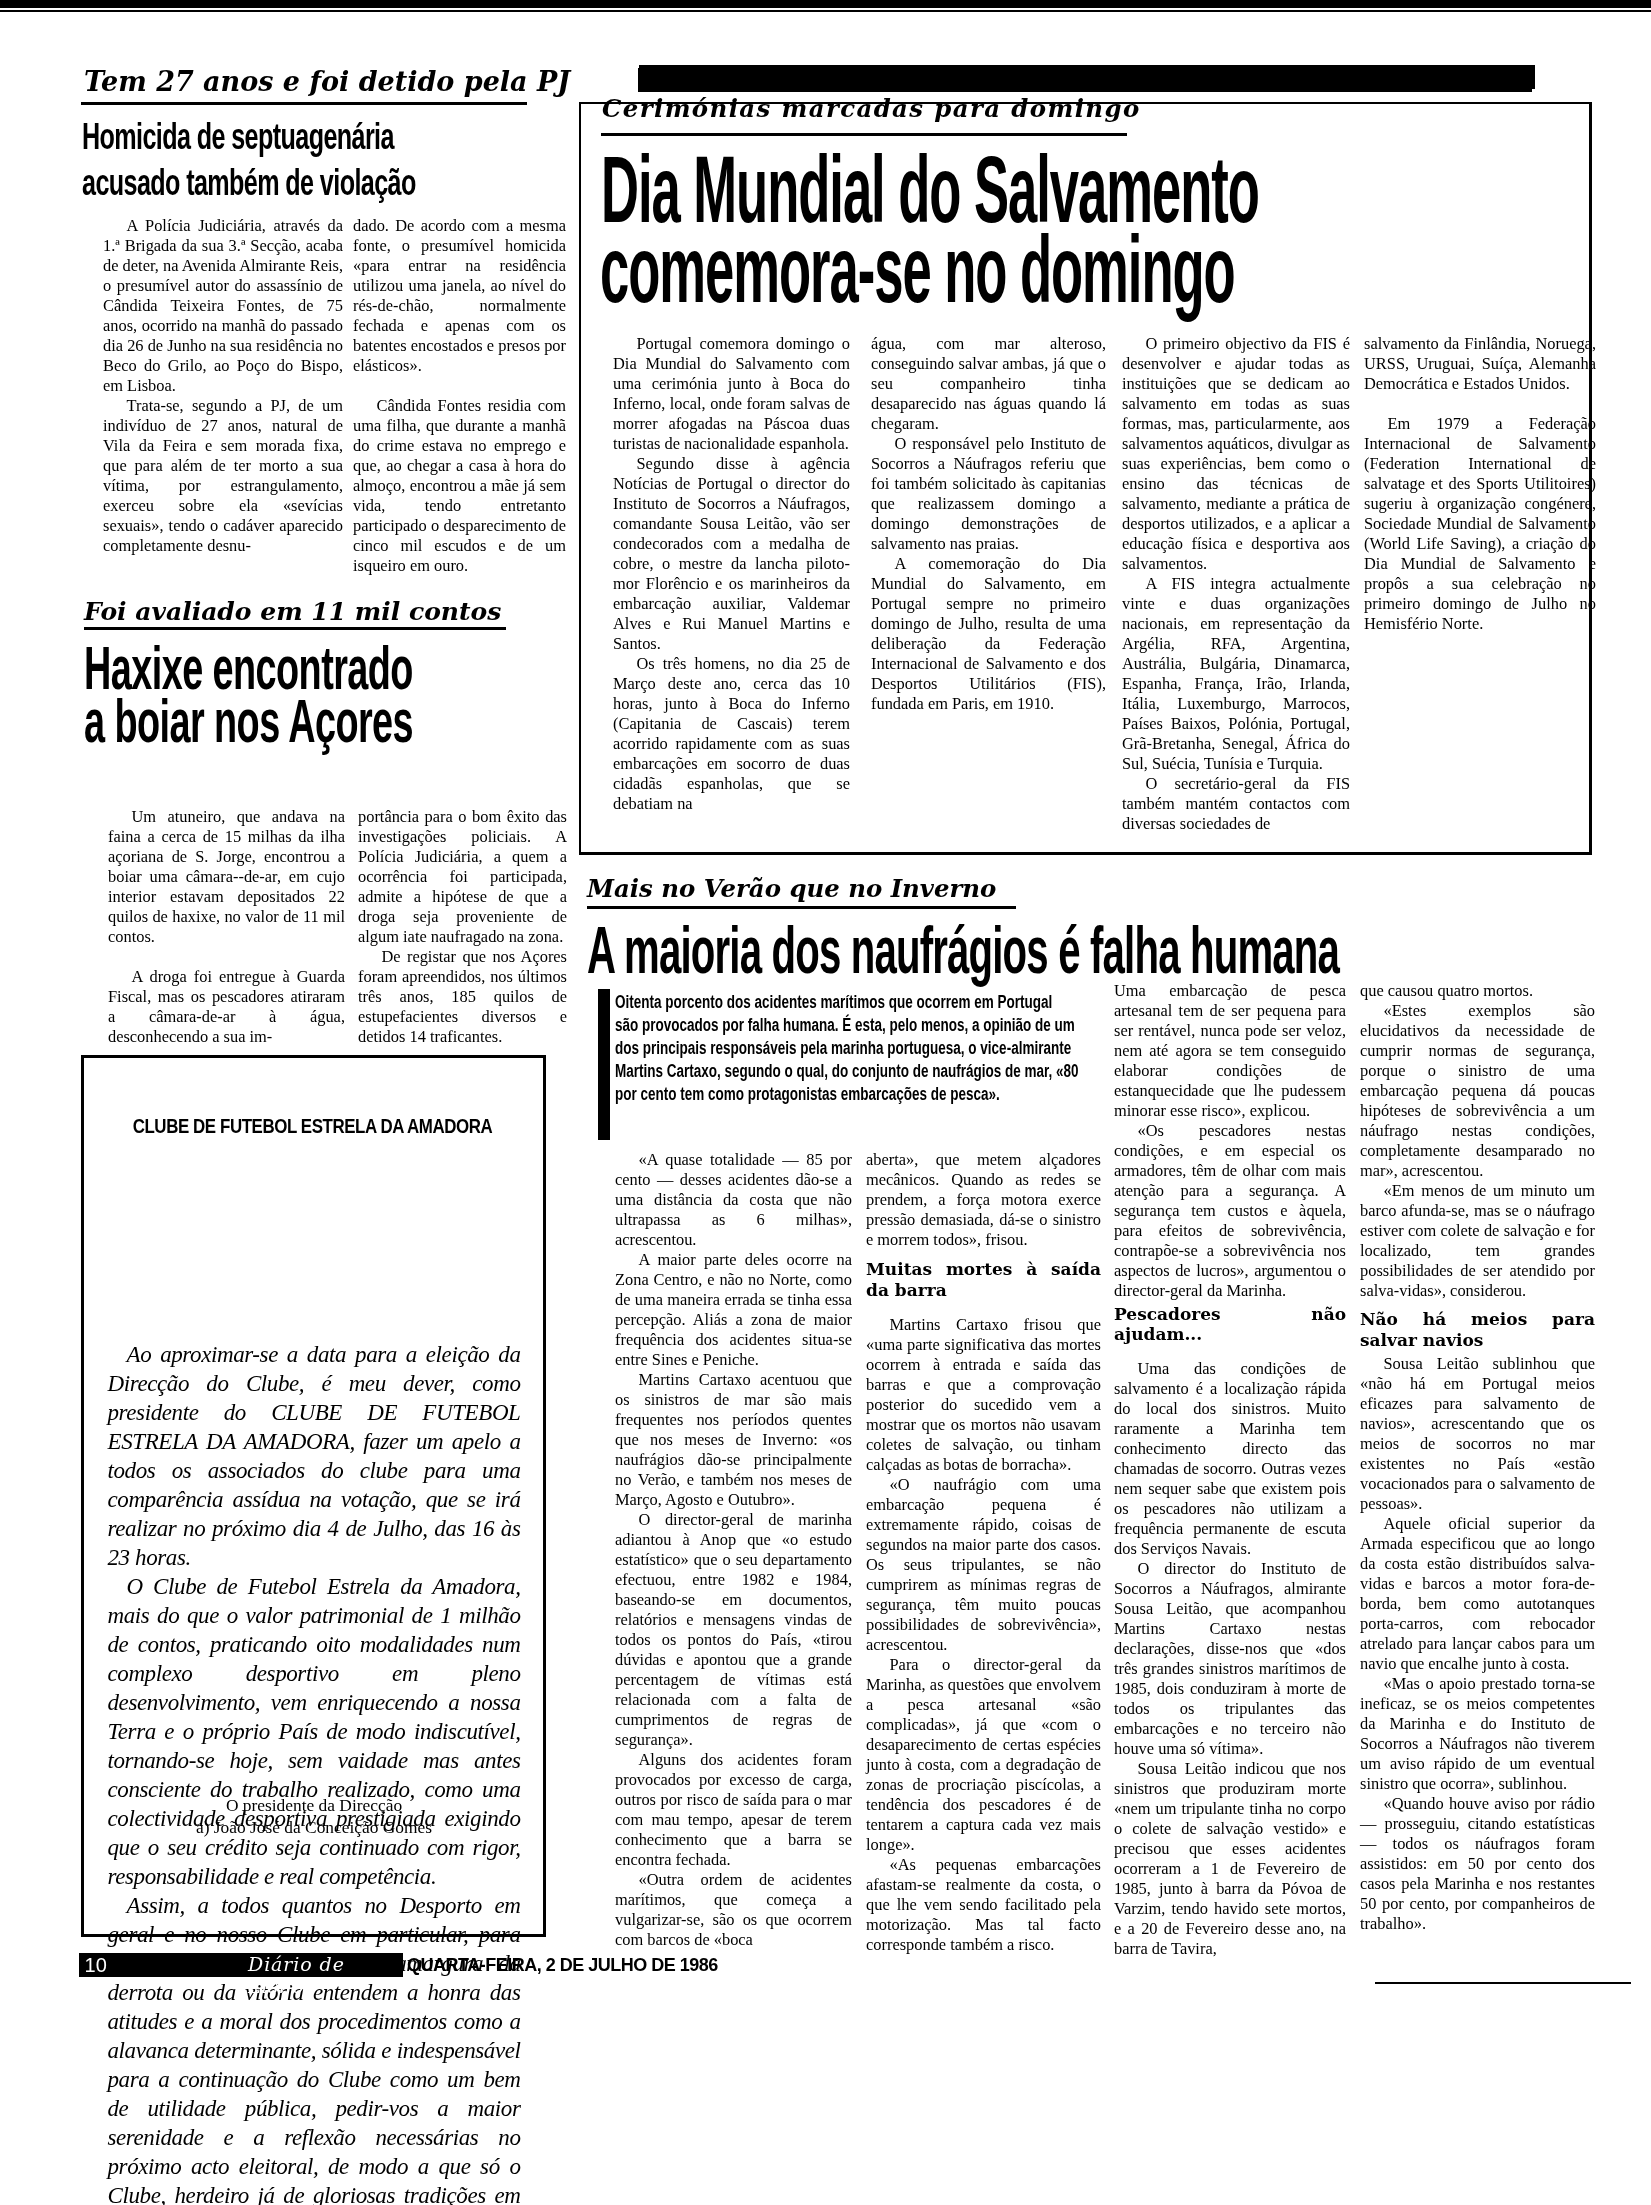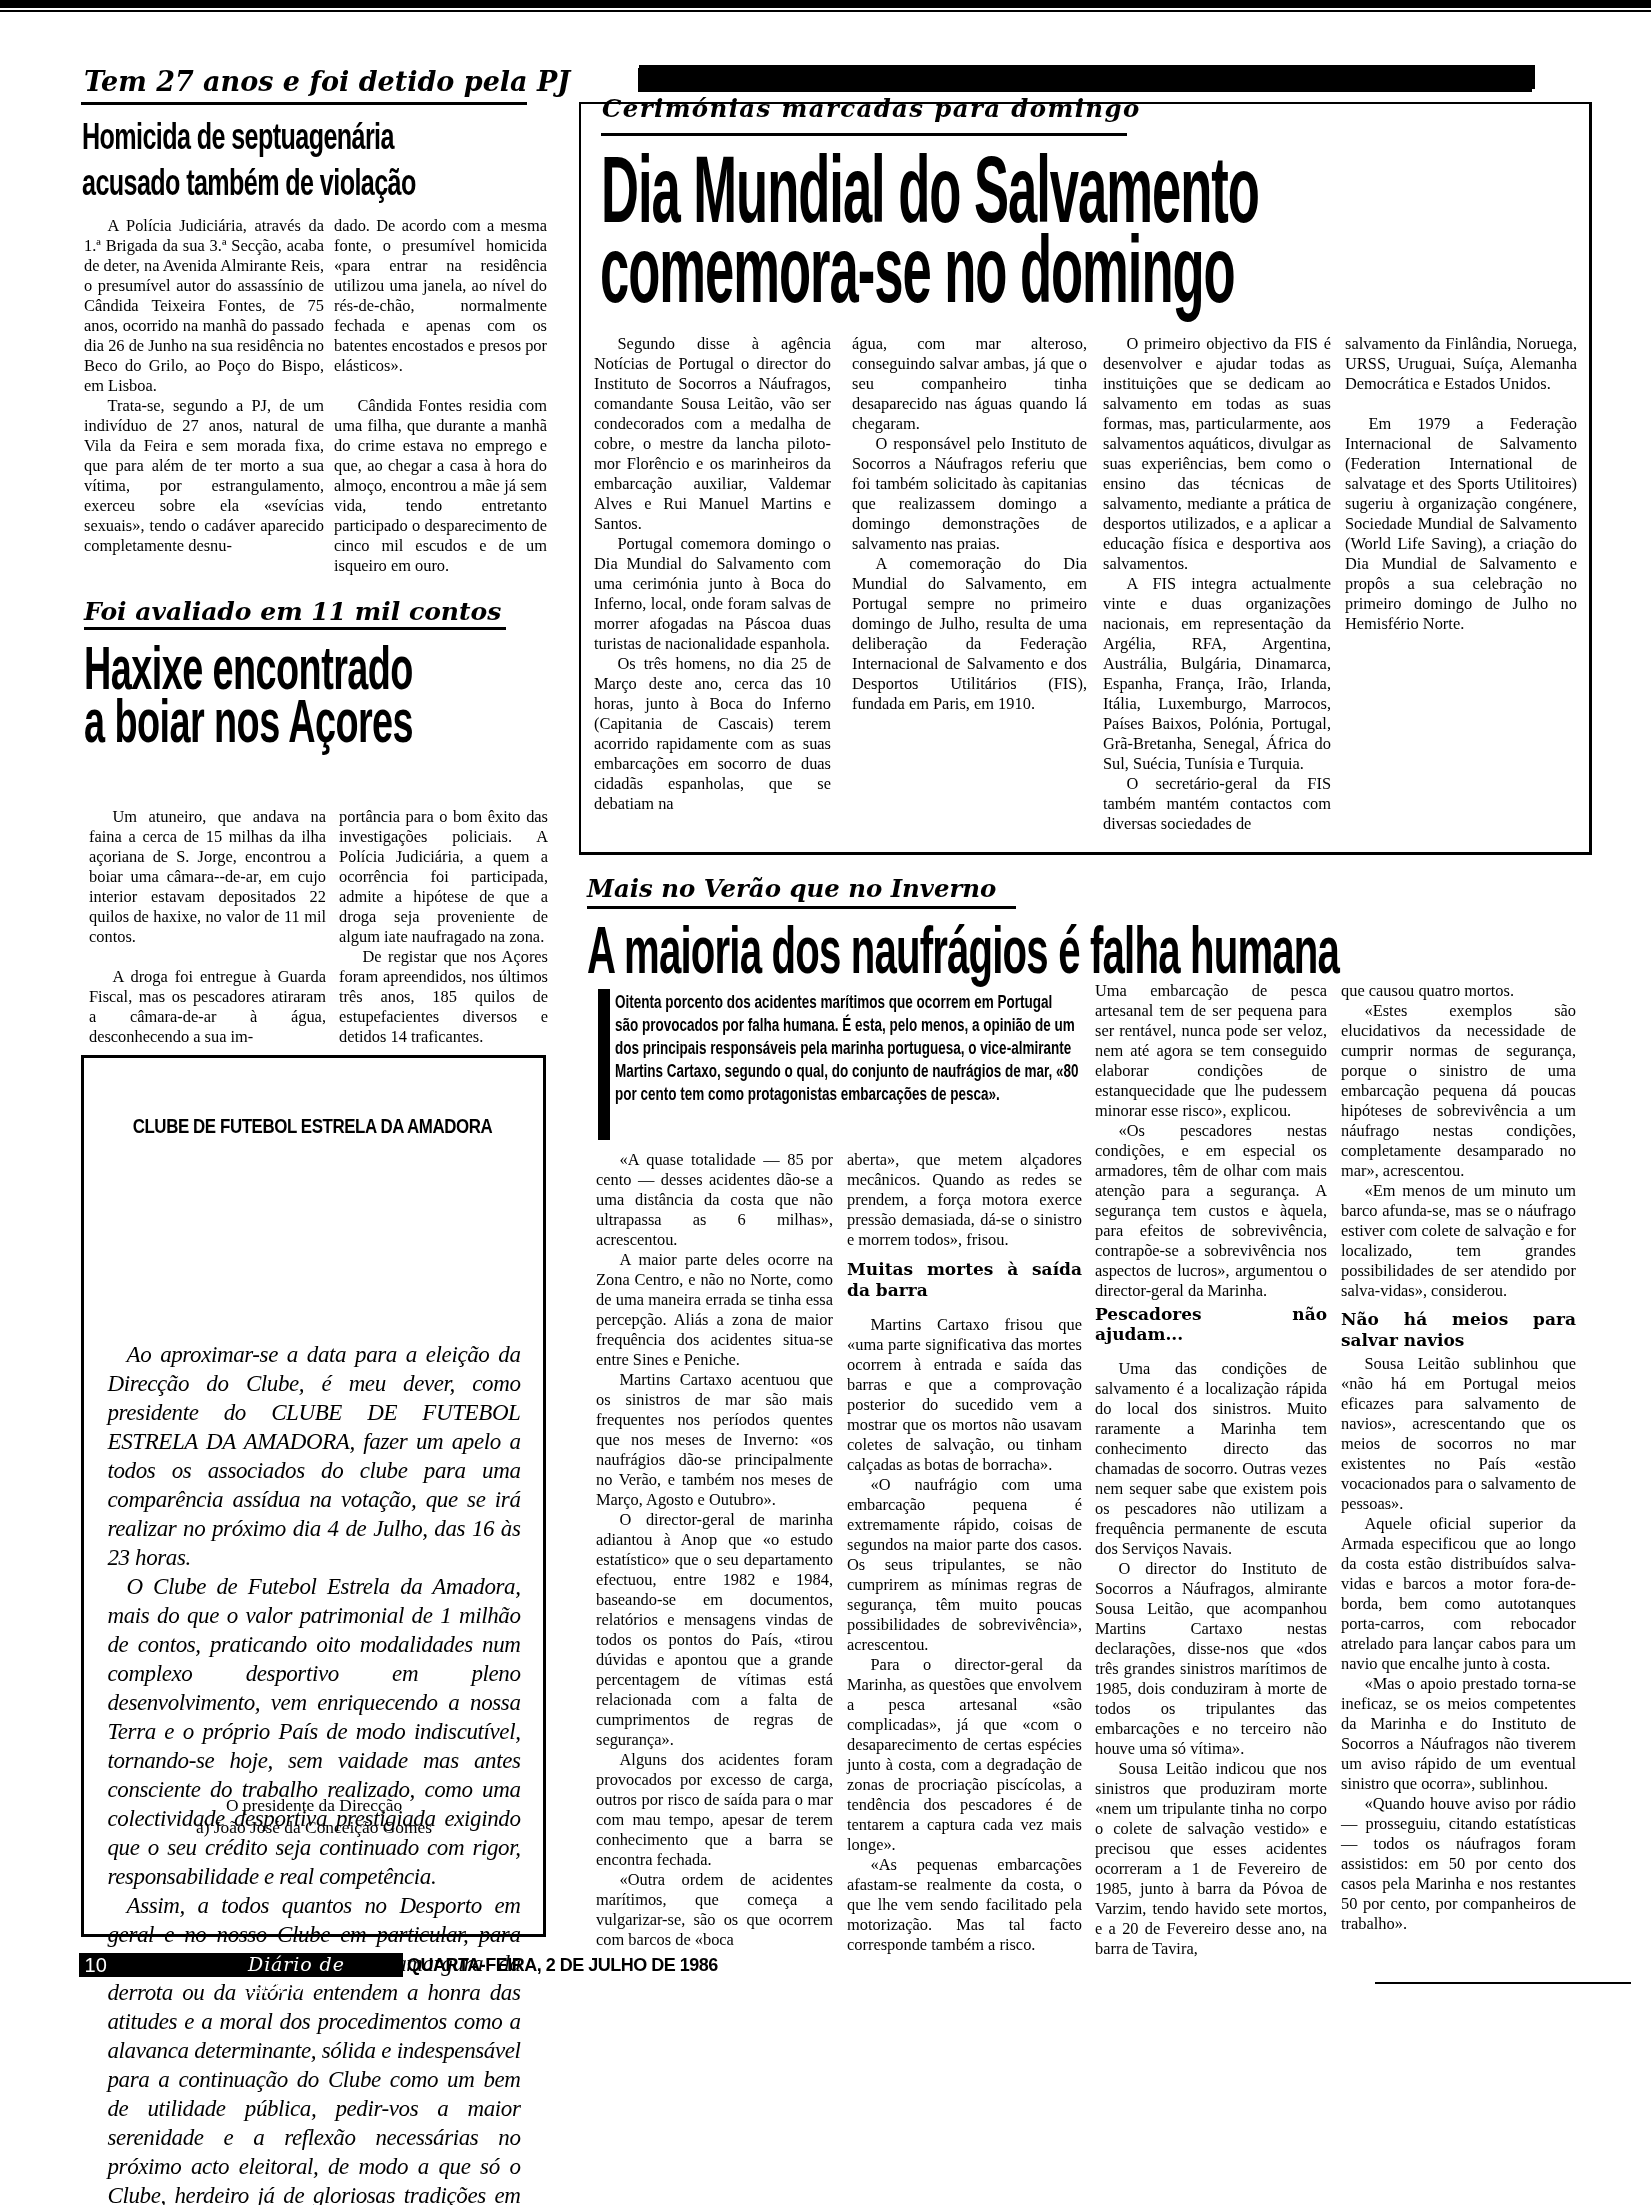--- a/index.html
+++ b/index.html
@@ -3,21 +3,21 @@
 <meta charset="utf-8">
 <style>
   html, body { margin:0; padding:0; background:#ffffff; }
   body { width:1652px; height:2205px; position:relative; overflow:hidden; color:#000; font-family:"Liberation Serif", serif; }
   .abs { position:absolute; }
   .topbar { left:0; top:0; width:1652px; height:7.5px; background:#000; }
   .topline { left:0; top:10.3px; width:1652px; height:1.9px; background:#000; }
   .kicker { font-family:"DejaVu Serif", serif; font-style:italic; font-weight:bold; color:#000; white-space:nowrap; }
   .rule { height:3.3px; background:#000; }
   .headline { font-family:"Liberation Sans", sans-serif; font-weight:bold; color:#000; transform-origin:left top; white-space:nowrap; letter-spacing:-0.9px; }
-  .col { font-family:"Liberation Serif", serif; font-size:16.4px; line-height:20px; text-align:justify; hyphens:manual; }
+  .col { font-family:"Liberation Serif", serif; font-size:16.4px; line-height:20px; text-align:justify; hyphens:manual;margin-left:19px; }
   .col p { margin:0; text-indent:23.5px; }
   .col p.gap { margin-top:20px; }
   .subhead { font-family:"DejaVu Serif", serif; font-weight:bold; font-size:17px; line-height:20.6px; margin:9.4px 0 14px 0; text-indent:0 !important; }
   .box-right { left:579px; top:102px; width:1013px; height:753px; border:2.8px solid #000; border-right-width:3.8px; border-bottom-width:3.8px; box-sizing:border-box; }
   .blackbar { background:#000; }
   .lede { font-family:"Liberation Sans", sans-serif; font-weight:bold; font-size:18px; line-height:23px; transform-origin:left top; }
   .ledebar { background:#000; }
   .club-box { left:81px; top:1055px; width:465px; height:882px; border:3.8px solid #000; box-sizing:border-box;padding-left:35px; }
   .club-title { font-family:"Liberation Sans", sans-serif; font-weight:bold; font-size:20.6px; letter-spacing:-0.5px; text-align:center; white-space:nowrap; transform:scaleX(0.82); transform-origin:center top; }
   .club-sub { font-family:"Liberation Sans", sans-serif; font-size:28px; text-align:center; }
@@ -91,22 +91,22 @@
 <section class="abs box-right">
   <div class="abs blackbar" style="left:57px; top:-36px; width:894px; height:24.4px; top:-? ;"></div>
 </section>
 <div class="abs blackbar" style="left:639px; top:65px; width:896px; height:24.4px;"></div>
 <div class="abs kicker" style="left:602px; top:94px; font-size:24.4px; letter-spacing:1.4px;">Cerimónias marcadas para domingo</div>
 <div class="abs rule" style="left:601px; top:133px; width:526px;"></div>
 <div class="abs headline" style="left:601px; top:136px; font-size:94px; transform:scaleX(0.56); letter-spacing:-1.9px;">Dia Mundial do Salvamento</div>
 <div class="abs headline" style="left:600px; top:216px; font-size:94px; transform:scaleX(0.56); letter-spacing:-1.9px;">comemora-se no domingo</div>
 
 <div class="abs col" style="left:594px; top:334px; width:237px;">
+  <p>Portugal comemora domingo o Dia Mundial do Salvamento com uma cerimónia junto à Boca do Inferno, local, onde foram salvas de morrer afogadas na Páscoa duas turistas de nacionalidade espanhola.</p>
   <p>Segundo disse à agência Notícias de Portugal o director do Instituto de Socorros a Náufragos, comandante Sousa Leitão, vão ser condecorados com a medalha de cobre, o mestre da lancha piloto-mor Florêncio e os marinheiros da embarcação auxiliar, Valdemar Alves e Rui Manuel Martins e Santos.</p>
-  <p>Portugal comemora domingo o Dia Mundial do Salvamento com uma cerimónia junto à Boca do Inferno, local, onde foram salvas de morrer afogadas na Páscoa duas turistas de nacionalidade espanhola.</p>
   <p>Os três homens, no dia 25 de Março deste ano, cerca das 10 horas, junto à Boca do Inferno (Capitania de Cascais) terem acorrido rapidamente com as suas embarcações em socorro de duas cidadãs espanholas, que se debatiam na</p>
 </div>
 <div class="abs col" style="left:852px; top:334px; width:235px;">
   <p style="text-indent:0">água, com mar alteroso, conseguindo salvar ambas, já que o seu companheiro tinha desaparecido nas águas quando lá chegaram.</p>
   <p>O responsável pelo Instituto de Socorros a Náufragos referiu que foi também solicitado às capitanias que realizassem domingo a domingo demonstrações de salvamento nas praias.</p>
   <p>A comemoração do Dia Mundial do Salvamento, em Portugal sempre no primeiro domingo de Julho, resulta de uma deliberação da Federação Internacional de Salvamento e dos Desportos Utilitários (FIS), fundada em Paris, em 1910.</p>
 </div>
 <div class="abs col" style="left:1103px; top:334px; width:228px;">
   <p>O primeiro objectivo da FIS é desenvolver e ajudar todas as instituições que se dedicam ao salvamento em todas as suas formas, mas, particularmente, aos salvamentos aquáticos, divulgar as suas experiências, bem como o ensino das técnicas de salvamento, mediante a prática de desportos utilizados, e a aplicar a educação física e desportiva aos salvamentos.</p>
   <p>A FIS integra actualmente vinte e duas organizações nacionais, em representação da Argélia, RFA, Argentina, Austrália, Bulgária, Dinamarca, Espanha, França, Irão, Irlanda, Itália, Luxemburgo, Marrocos, Países Baixos, Polónia, Portugal, Grã-Bretanha, Senegal, África do Sul, Suécia, Tunísia e Turquia.</p>

